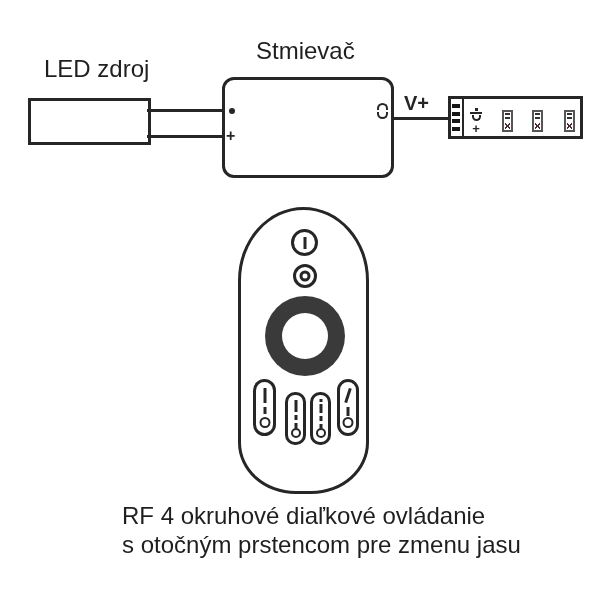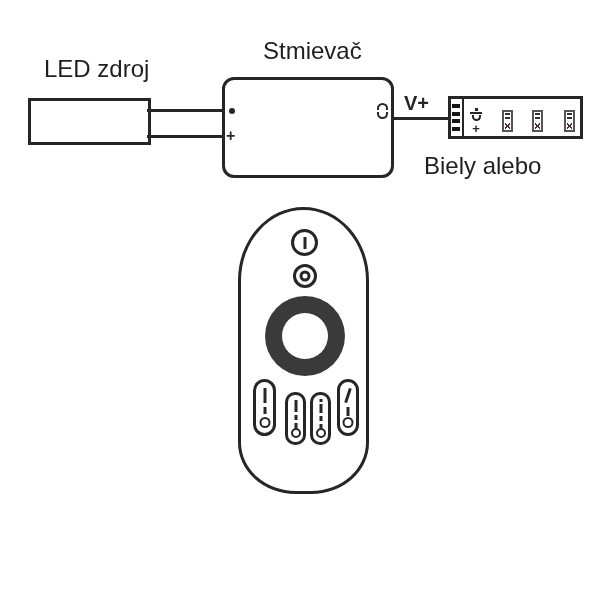--- a/index.html
+++ b/index.html
@@ -58,21 +58,21 @@
 <body>
 
 <div class="canvas">
 
   <div class="abs label" style="left:44px;top:55px;">LED zdroj</div>
   <div class="abs box" style="left:28px;top:98px;width:123px;height:47px;"></div>
 
   <div class="abs wire" style="left:147px;top:109px;width:76px;"></div>
   <div class="abs wire" style="left:147px;top:135px;width:76px;"></div>
 
-  <div class="abs label" style="left:263px;top:37px;">Stmievač</div>
+  <div class="abs label" style="left:256px;top:37px;">Stmievač</div>
   <div class="abs box" style="left:222px;top:77px;width:172px;height:101px;border-radius:12px;"></div>
   <div class="abs dot" style="left:229px;top:108px;"></div>
   <div class="abs term-plus" style="left:226px;top:128px;">+</div>
   <div class="abs arc arc-top" style="left:377px;top:103px;"></div>
   <div class="abs arc arc-bottom" style="left:377px;top:112px;"></div>
 
   <div class="abs vplus" style="left:404px;top:92px;">V+</div>
   <div class="abs wire" style="left:393px;top:117px;width:56px;"></div>
 
   <div class="abs strip" style="left:448px;top:96px;width:135px;height:43px;">
@@ -96,21 +96,20 @@
       <div class="stripes"></div>
         <div class="xpat"></div>
     </div>
     <div class="abs led-chip" style="left:113px;top:11px;">
       <div class="stripes"></div>
         <div class="xpat"></div>
     </div>
   </div>
 
   <div class="abs caption" style="left:424px;top:152px;line-height:28px;">
-    <div>Biely alebo</div>
   </div>
 
   <div class="abs remote" style="left:238px;top:207px;width:131px;height:287px;">
     <div class="abs circle-btn" style="left:50px;top:19px;width:27px;height:27px;">
       <div class="power-line"></div>
     </div>
     <div class="abs circle-btn" style="left:52px;top:54px;width:24px;height:24px;">
       <div class="inner-ring"></div>
     </div>
     <div class="abs donut" style="left:24px;top:86px;width:80px;height:80px;">
@@ -135,14 +134,18 @@
       <div class="pm" style="top:29px;height:4px;"></div>
       <div class="pm-circle" style="bottom:4px;width:10px;height:10px;"></div>
     </div>
     <div class="abs pill" style="left:96px;top:169px;width:22px;height:57px;border-radius:11px;">
       <div class="pm pm-slant" style="top:6px;height:15px;"></div>
       <div class="pm" style="top:25px;height:9px;"></div>
       <div class="pm-circle" style="bottom:5px;"></div>
     </div>
   </div>
 
+  <div class="abs caption" style="left:122px;top:502px;">
+    <div>RF 4 okruhové diaľkové ovládanie</div>
+    <div>s otočným prstencom pre zmenu jasu</div>
+  </div>
 
 </div>
 
 </body></html>

